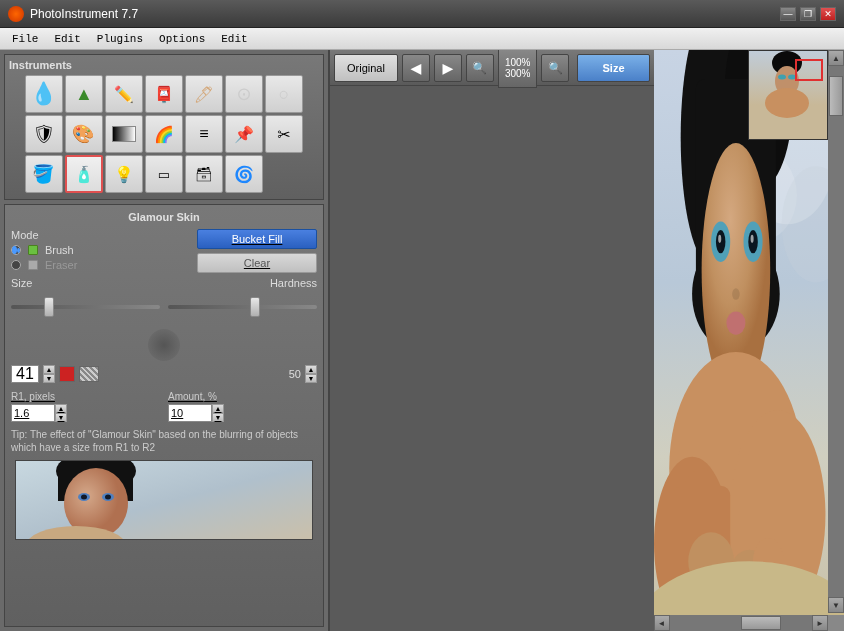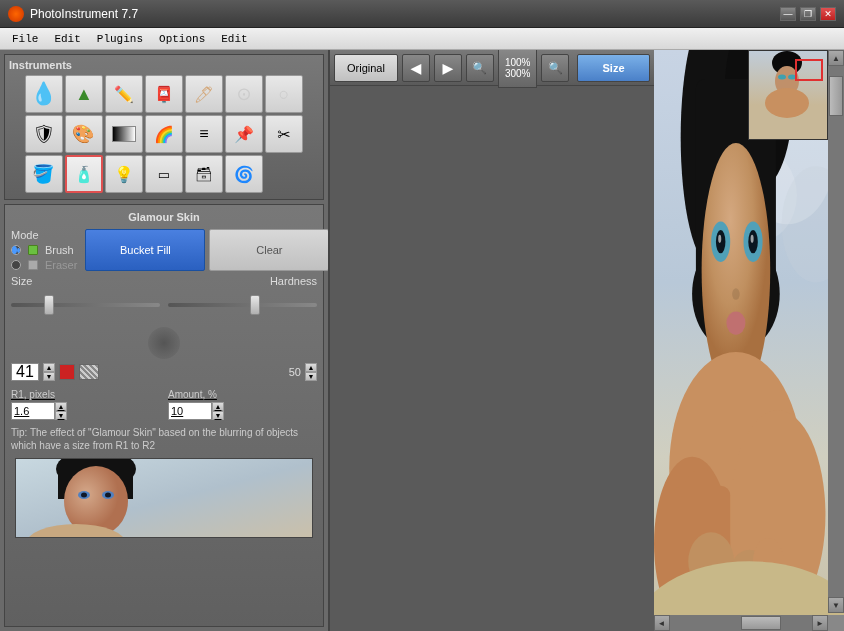--- a/index.html
+++ b/index.html
@@ -477,21 +477,21 @@
       background: #888;
     }
 
     
     .mode-and-controls {
       display: flex;
       gap: 8px;
       margin-bottom: 4px;
     }
     .mode-left { flex: 1; }
-    .mode-right { display: flex; flex-direction: row; gap: 4px; }
+    .mode-right { display: flex; flex-direction: column; gap: 4px; text-decoration: underline; }
   </style>
 </head>
 <body>
 
 <div id="titlebar">
   <div class="app-icon"></div>
   <span class="title-text">PhotoInstrument 7.7</span>
   <div class="win-controls">
     <div class="win-btn">—</div>
     <div class="win-btn">❐</div>

